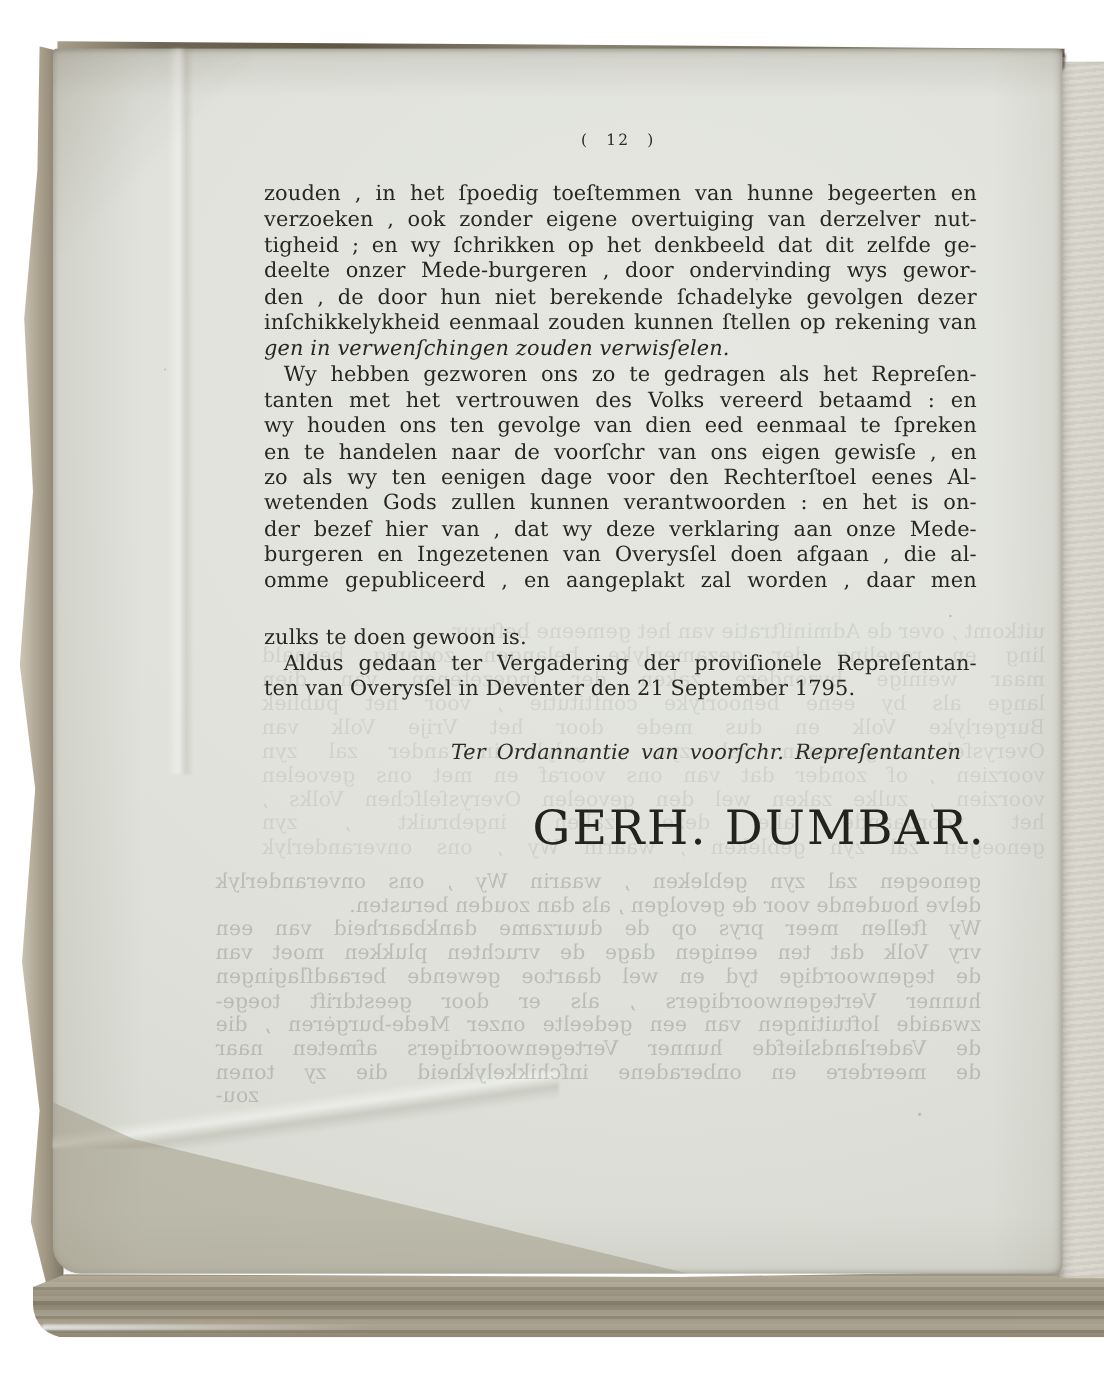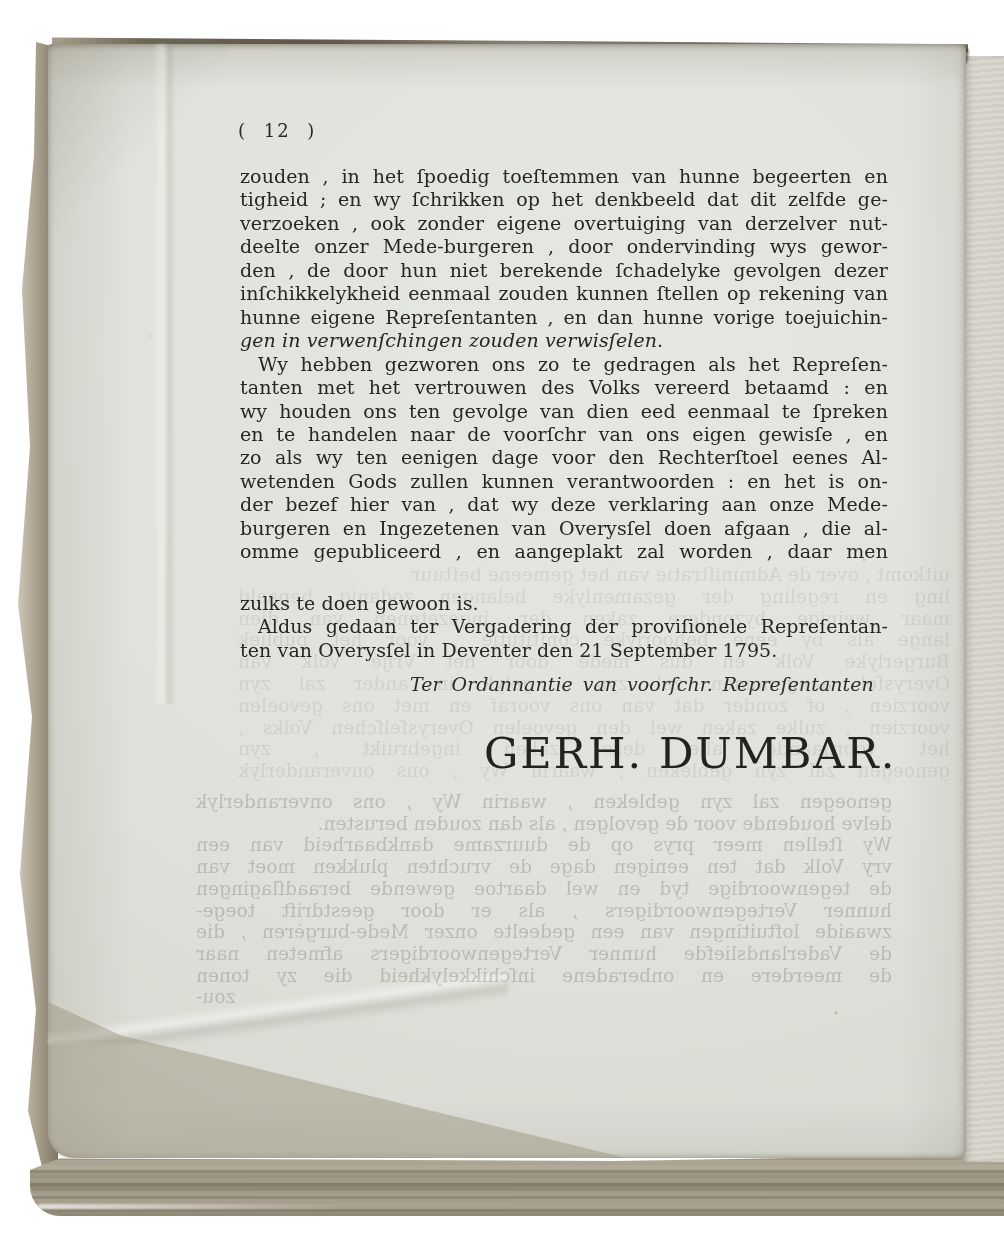--- a/index.html
+++ b/index.html
@@ -58,22 +58,22 @@
     border-top-left-radius:4px;filter:blur(1.5px);}
   .stain-bl{position:absolute;left:0;top:0;width:100%;height:100%;
     background:rgba(146,138,115,.42);
     clip-path:polygon(0 86%,8% 89%,63% 100%,0 100%);
     filter:blur(2.5px);border-bottom-left-radius:26px;}
   .crease-bl-line{position:absolute;left:0;top:930px;width:460px;height:70px;
     background:linear-gradient(172deg,rgba(0,0,0,0) 42%,rgba(255,255,255,.45) 50%,rgba(120,112,94,.18) 58%,rgba(0,0,0,0) 66%);
     filter:blur(1px);}
 
   
-  .pagenum{position:absolute;left:190px;top:76px;width:648px;
-    font-size:18px;color:#2b2923;letter-spacing:2px;word-spacing:9px;z-index:3;}
+  .pagenum{position:absolute;left:190px;top:76px;width:648px;text-align:center;
+    font-size:14px;color:#2b2923;letter-spacing:2px;word-spacing:9px;z-index:3;}
   .bodytext{position:absolute;left:192px;top:121px;width:648px;z-index:3;
     font-size:19px;line-height:23.45px;color:#282620;letter-spacing:.1px;}
   .tline{text-align:justify;text-align-last:justify;white-space:normal;}
   .colophon{position:absolute;left:362px;top:629px;z-index:3;font-style:italic;
     font-size:19px;color:#2e2c26;word-spacing:4px;white-space:nowrap;}
   .signature{position:absolute;left:436px;top:684px;width:476px;z-index:3;text-align:left;
     font-size:43px;color:#24221d;letter-spacing:2px;white-space:nowrap;}
 
   
   .ghost{position:absolute;transform:scaleX(-1);color:#6f756a;filter:blur(.6px);z-index:1;
@@ -124,26 +124,25 @@
         <div class="tline">de Vaderlandsliefde hunner Vertegenwoordigers afmeten naar</div>
         <div class="tline">de meerdere en onberadene inſchikkelykheid die zy tonen</div>
         <div class="tline" style="text-align: right; text-align-last: right;">zou-</div>
       </div>
 
     <div class="pagenum">( 12 )</div>
 
     <div class="bodytext">
       <div class="para">
           <div class="tline">zouden , in het ſpoedig toeſtemmen van hunne begeerten en</div>
+          <div class="tline">verzoeken , ook zonder eigene overtuiging van derzelver nut-</div>
           <div class="tline">tigheid ; en wy ſchrikken op het denkbeeld dat dit zelfde ge-</div>
-          <div class="tline">verzoeken , ook zonder eigene overtuiging van derzelver nut-</div>
           <div class="tline">deelte onzer Mede-burgeren , door ondervinding wys gewor-</div>
           <div class="tline">den , de door hun niet berekende ſchadelyke gevolgen dezer</div>
           <div class="tline">inſchikkelykheid eenmaal zouden kunnen ſtellen op rekening van</div>
-          <div class="tline">hunne eigene Repreſentanten , en dan hunne vorige toejuichin-</div>
           <div class="tline" style="text-align: left; text-align-last: left; font-style: italic;">gen in verwenſchingen zouden verwisſelen.</div>
         </div>
       <div class="para">
           <div class="tline" style="padding-left: 18px;">Wy hebben gezworen ons zo te gedragen als het Repreſen-</div>
           <div class="tline">tanten met het vertrouwen des Volks vereerd betaamd :  en</div>
           <div class="tline">wy houden ons ten gevolge van dien eed eenmaal te ſpreken</div>
           <div class="tline">en te handelen naar de voorſchr van ons eigen gewisſe ,  en</div>
           <div class="tline">zo als wy ten eenigen dage voor den Rechterſtoel eenes Al-</div>
           <div class="tline">wetenden Gods zullen kunnen verantwoorden :  en het is on-</div>
           <div class="tline">der bezef hier van ,  dat wy deze verklaring aan onze Mede-</div>

